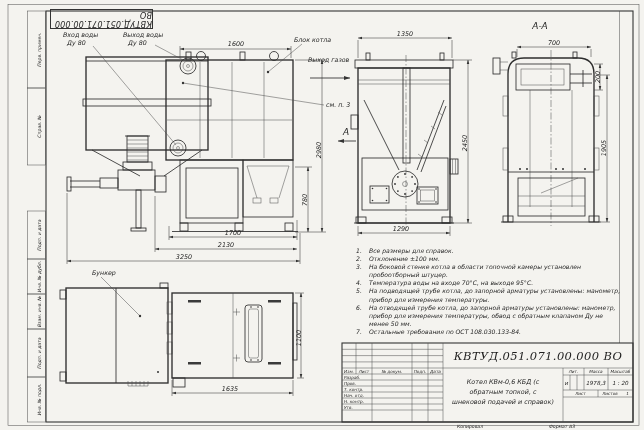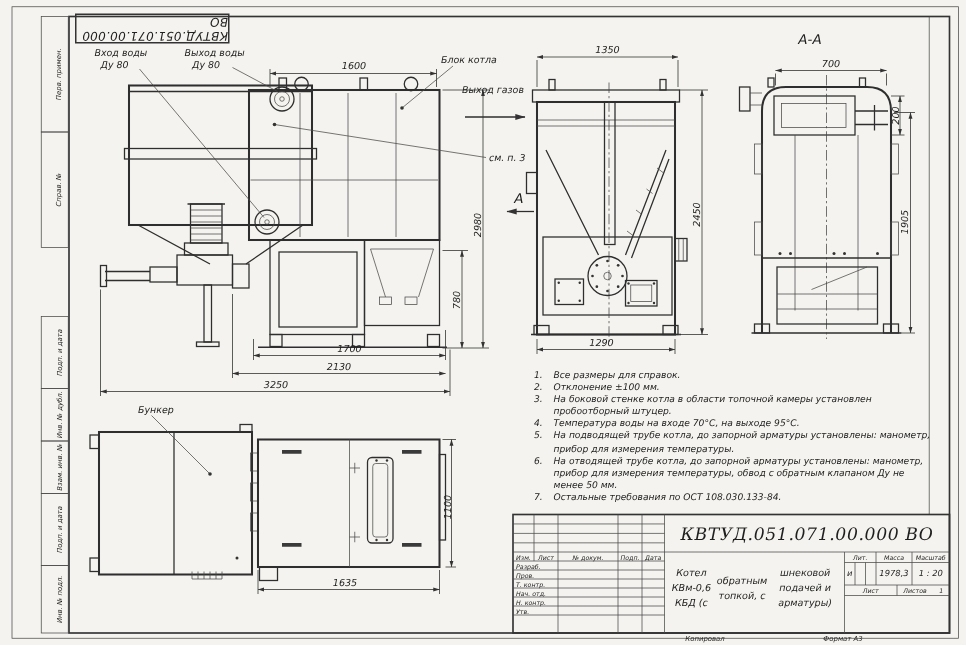--- a/index.html
+++ b/index.html
@@ -14,21 +14,21 @@
   
   .notes{left:356px;top:247px;width:266px;font:italic 6.1px "DejaVu Sans",sans-serif;line-height:1.33;}
   .note{display:flex;}
   .note .n{width:13px;flex:0 0 13px;}
   .note .tx{flex:1;}
   
   .tbx{position:absolute;font:italic 4.2px "DejaVu Sans",sans-serif;
        display:flex;align-items:center;justify-content:center;box-sizing:border-box;}
   .tbl{justify-content:flex-start;padding-left:2px;}
   .desig{font:italic 11.5px "DejaVu Serif",serif;letter-spacing:.4px;}
-  .nm{font:italic 6.4px "DejaVu Sans",sans-serif;line-height:1.55;text-align:center;}
+  .nm{font:italic 6.4px "DejaVu Sans",sans-serif;line-height:1.55;text-align:center;flex-direction:column;}
   .val{font:italic 5.6px "DejaVu Sans",sans-serif;}
   .strip{font:italic 4.6px "DejaVu Sans",sans-serif;}
 </style>
 </head>
 <body>
 
 <div class="sheet">
 
 <svg width="644" height="430" viewBox="0 0 644 430">
   <defs>
@@ -351,21 +351,21 @@
         <span class="n">7.</span>
         <span class="tx">Остальные требования по ОСТ 108.030.133-84.</span>
       </div>
 </div>
 
 <div>
   <div class="tbx desig" style="left:443px;top:345px;width:190px;height:21px;">КВТУД.051.071.00.000 ВО</div>
   <div class="tbx nm" style="left:444px;top:369px;width:118px;height:48px;">
     <div>Котел КВм-0,6 КБД (с</div>
     <div>обратным топкой, с</div>
-    <div>шнековой подачей и арматуры)</div>
+    <div>шнековой подачей и справок)</div>
   </div>
   <div class="tbx" style="left:342px;top:368px;width:14px;height:6px;">Изм.</div>
   <div class="tbx" style="left:356px;top:368px;width:16px;height:6px;">Лист</div>
   <div class="tbx" style="left:372px;top:368px;width:40px;height:6px;">№ докум.</div>
   <div class="tbx" style="left:412px;top:368px;width:16px;height:6px;">Подп.</div>
   <div class="tbx" style="left:428px;top:368px;width:15px;height:6px;">Дата</div>
   <div class="tbx tbl" style="left:342px;top:374px;width:30px;height:6px;">Разраб.</div>
   <div class="tbx tbl" style="left:342px;top:380px;width:30px;height:6px;">Пров.</div>
   <div class="tbx tbl" style="left:342px;top:386px;width:30px;height:6px;">Т. контр.</div>
   <div class="tbx tbl" style="left:342px;top:392px;width:30px;height:6px;">Нач. отд.</div>

